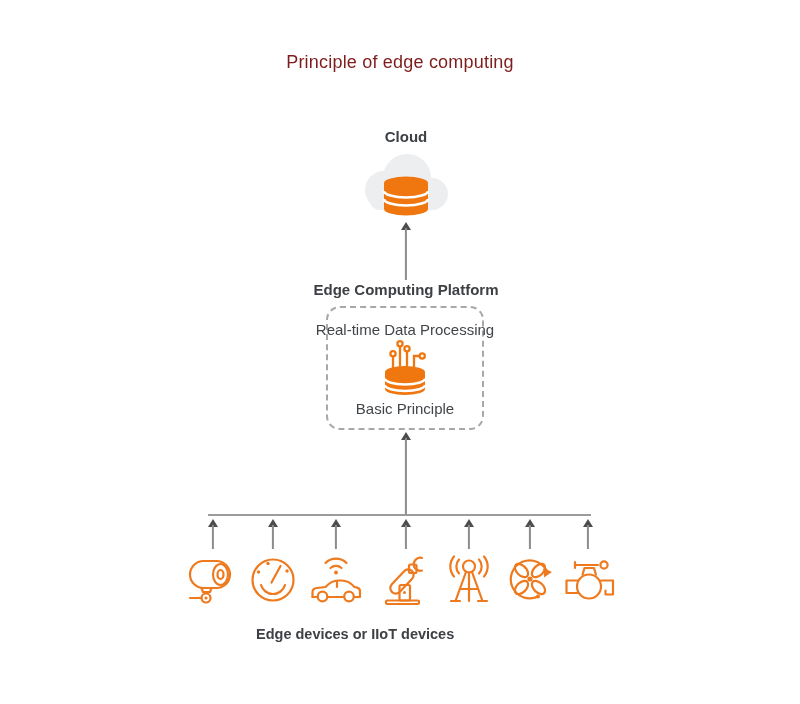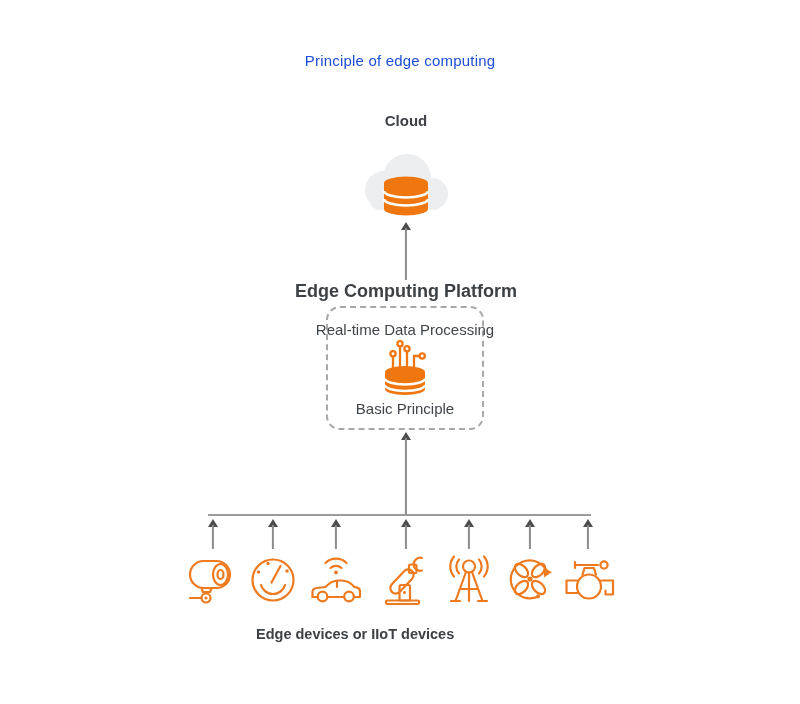--- a/index.html
+++ b/index.html
@@ -1,30 +1,30 @@
 <!DOCTYPE html>
 <html><head>
 <meta charset="utf-8">
 <style>
   html,body{margin:0;padding:0;background:#ffffff;}
   .canvas{position:relative;width:800px;height:704px;background:#ffffff;overflow:hidden;
           font-family:"Liberation Sans",sans-serif;color:#3d4145;}
   .page-title{position:absolute;top:52px;left:0;width:800px;text-align:center;
-              font-size:15px;font-weight:500;color:#1d4ed8;letter-spacing:.2px;}
-  .cloud-label{position:absolute;top:112px;left:306px;width:200px;text-align:center;
+              font-size:18px;font-weight:500;color:#7f1d1d;letter-spacing:.2px;}
+  .cloud-label{position:absolute;top:128px;left:306px;width:200px;text-align:center;
                font-size:15px;font-weight:700;}
   .cloud-figure{position:absolute;left:362px;top:150px;width:88px;height:70px;}
   .flow-arrow{position:absolute;width:11px;}
   .flow-arrow .shaft{position:absolute;left:50%;transform:translateX(-50%);
                      top:6px;bottom:0;width:2.2px;background:#8c8c8c;}
   .flow-arrow .head{position:absolute;top:0;left:50%;transform:translateX(-50%);
                     width:0;height:0;border-left:5px solid transparent;
                     border-right:5px solid transparent;border-bottom:8px solid #4d4d4d;}
   .platform-heading{position:absolute;top:281px;left:256px;width:300px;text-align:center;
-                    font-size:18px;font-weight:700;}
+                    font-size:15px;font-weight:700;}
   .platform-box{position:absolute;left:326px;top:306px;width:158px;height:124px;
                 border:2px dashed #a8a8a8;border-radius:14px;box-sizing:border-box;
                 display:flex;flex-direction:column;align-items:center;
                 justify-content:space-between;padding:13px 8px 12px 8px;}
   .platform-box .box-label{font-size:15px;font-weight:500;color:#40454a;white-space:nowrap;}
   .bus-line{position:absolute;left:208px;top:514px;width:383px;height:2.4px;background:#9b9b9b;}
   .device{position:absolute;top:551px;width:56px;height:56px;}
   .devices-label{position:absolute;top:626px;left:256px;width:300px;text-align:left;
                  font-size:14.5px;font-weight:700;}
   .oln{stroke:#ee7a1f;fill:none;stroke-width:2.2;stroke-linecap:round;stroke-linejoin:round;}

